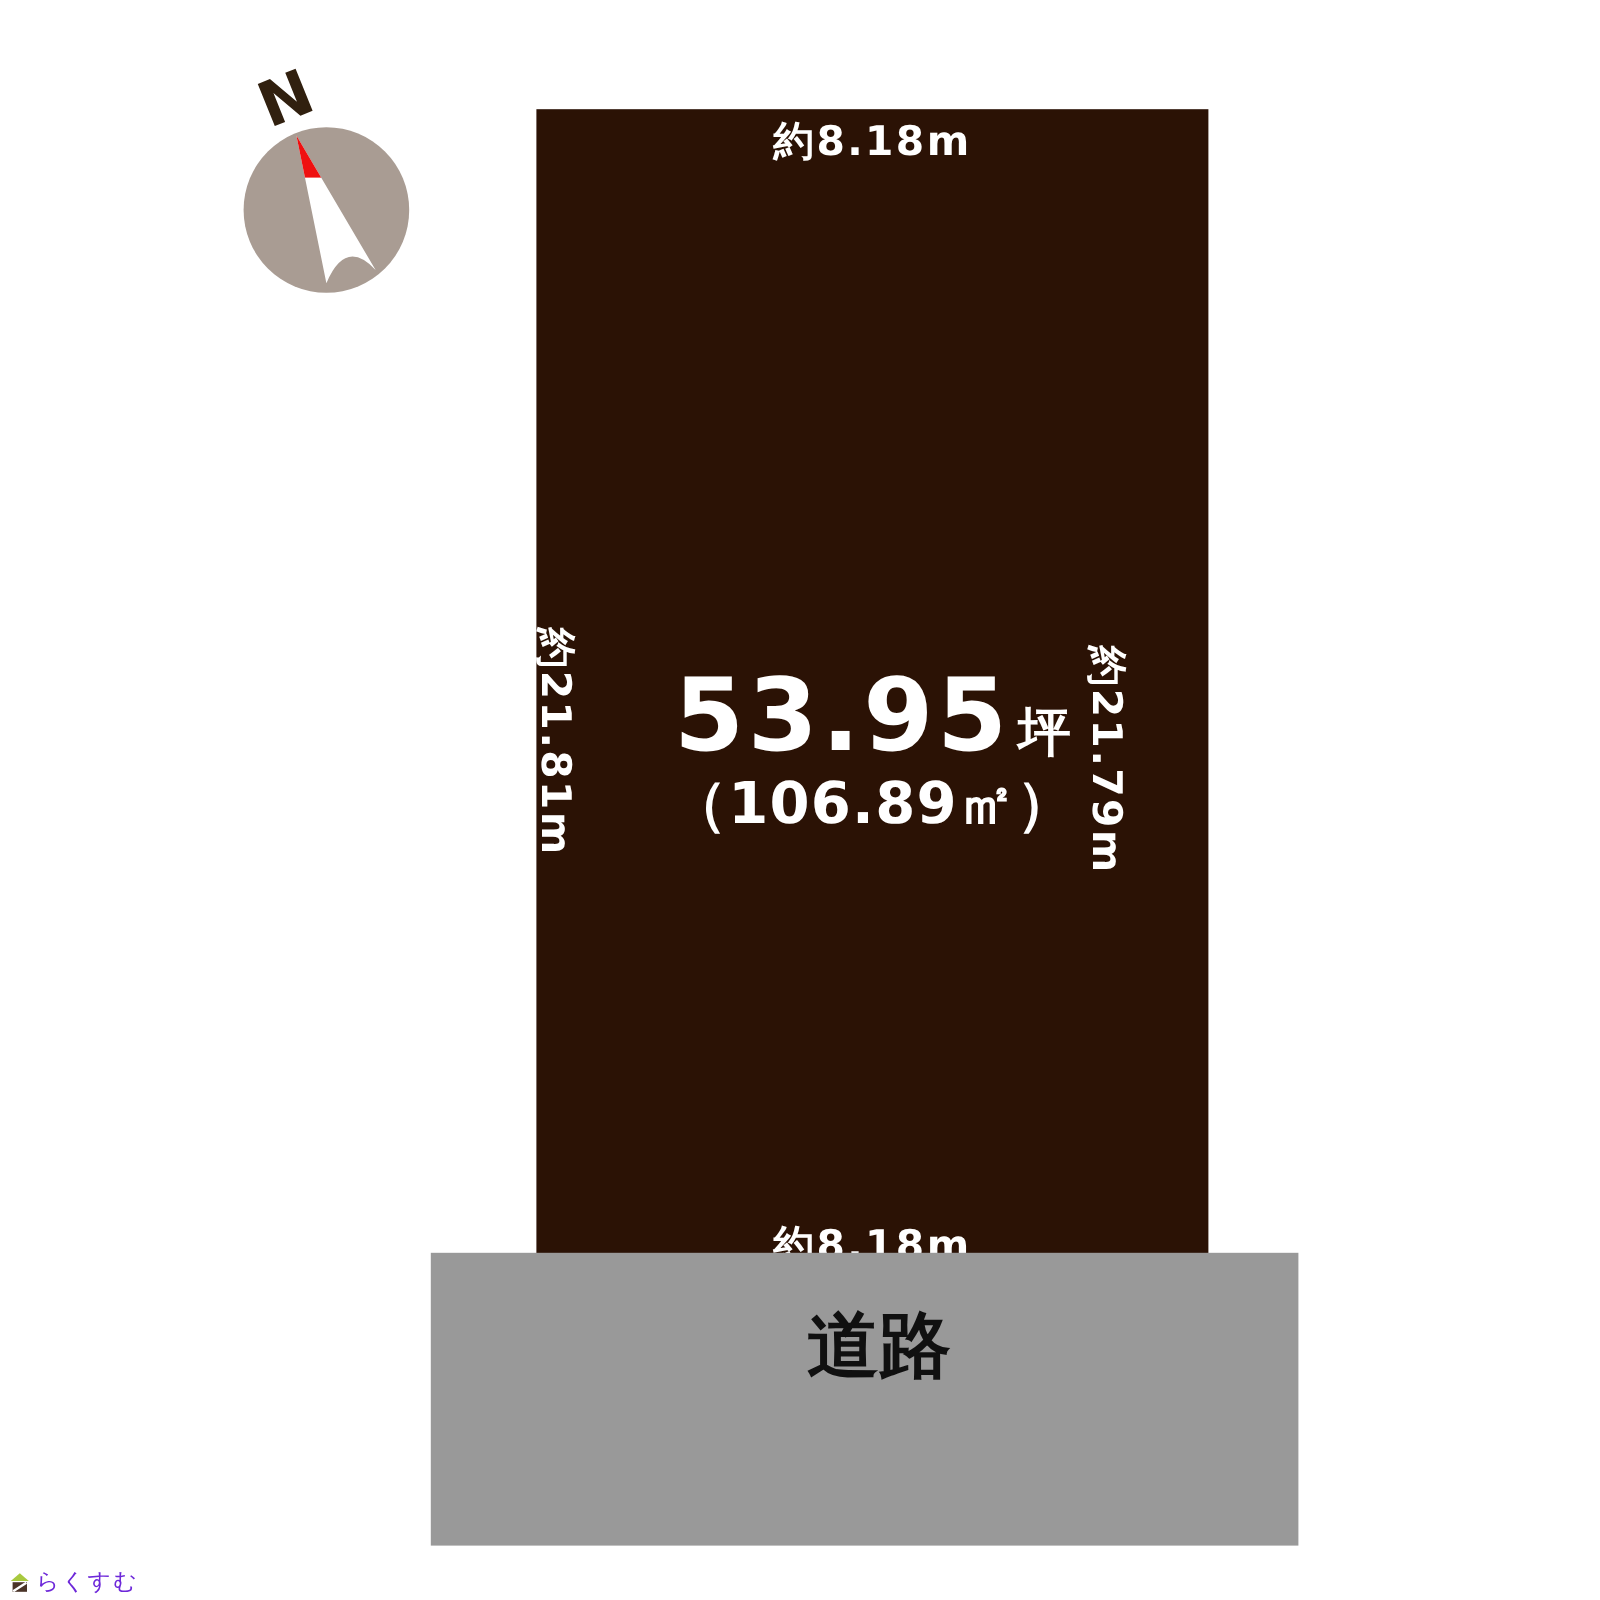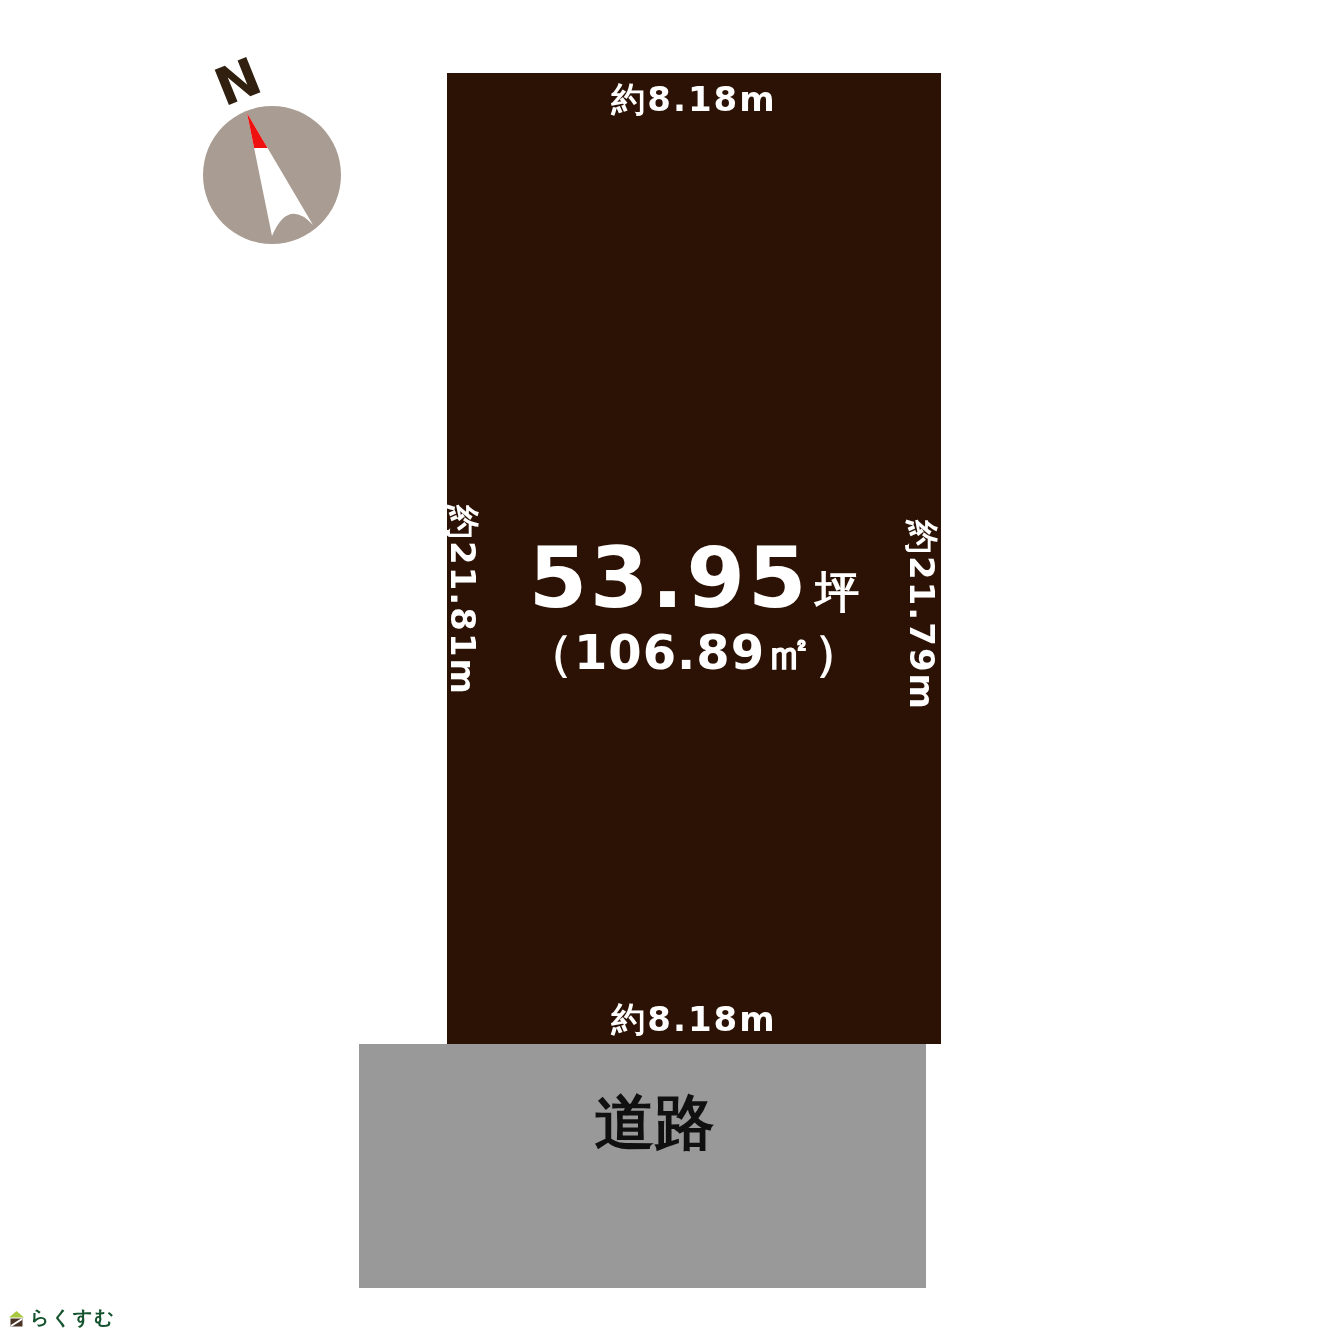--- a/index.html
+++ b/index.html
@@ -19,22 +19,22 @@
     left: 190px;
     top: 50px;
     width: 160px;
     height: 200px;
   }
 
   
   .plot {
     position: absolute;
     left: 447px;
-    top: 73px;
-    width: 494px;
+    top: 91px;
+    width: 560px;
     height: 971px;
     background: #2b1205;
     color: #ffffff;
     font-weight: bold;
   }
   .dim {
     position: absolute;
     color: #ffffff;
     font-weight: bold;
     font-size: 34px;
@@ -82,21 +82,21 @@
     font-size: 48px;
     line-height: 1.15;
     letter-spacing: 1px;
   }
 
   
   .road {
     position: absolute;
     left: 359px;
     top: 1044px;
-    width: 567px;
+    width: 723px;
     height: 244px;
     background: #999999;
   }
   .road-label {
     position: absolute;
     top: 42px; left: 0; right: 0;
     text-align: center;
     color: #101010;
     font-weight: bold;
     font-size: 60px;
@@ -107,23 +107,23 @@
   
   .logo {
     position: absolute;
     left: 8px;
     top: 1305px;
     display: flex;
     align-items: center;
     gap: 5px;
   }
   .logo-text {
-    color: #14532d;
+    color: #6d28d9;
     font-size: 19px;
-    font-weight: bold;
+    font-weight: normal;
     letter-spacing: 2px;
   }
 </style>
 </head>
 <body>
 
 <div class="compass">
   <svg width="160" height="200" viewBox="190 50 160 200">
     <defs>
       <clipPath id="needleClip">

